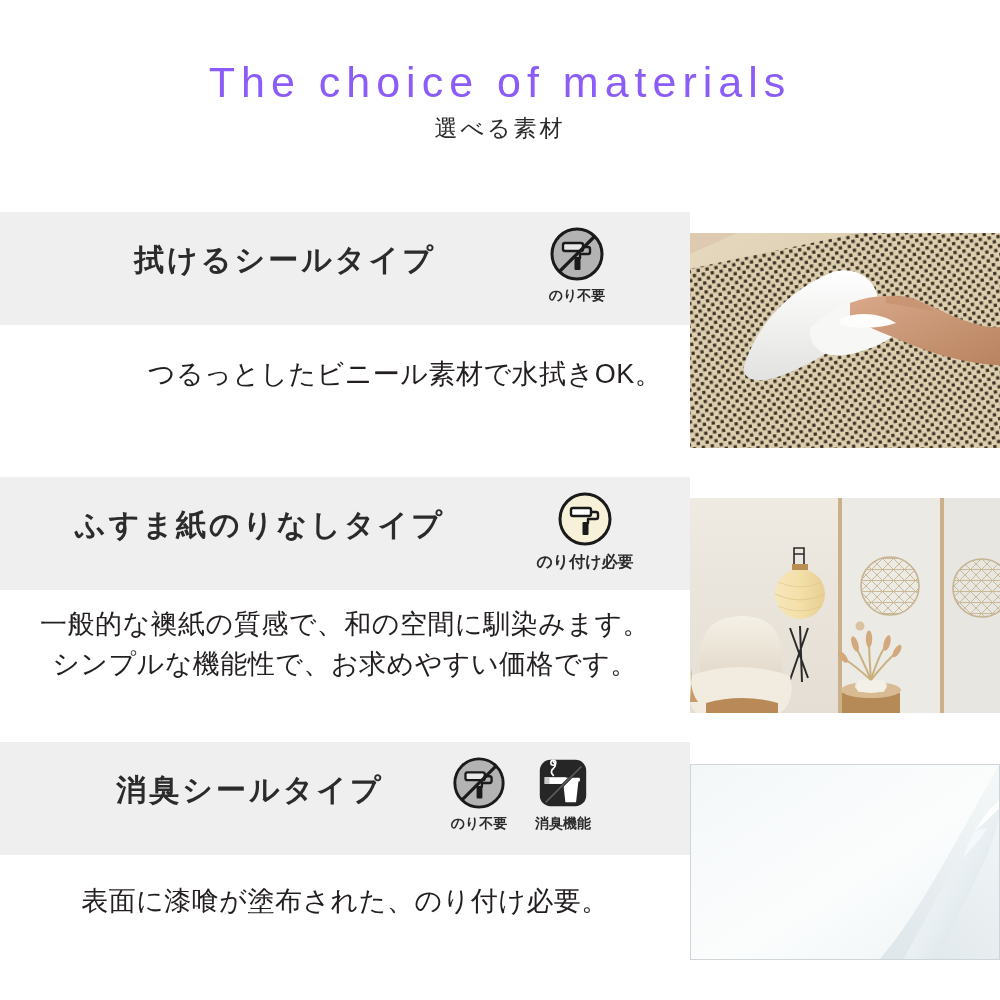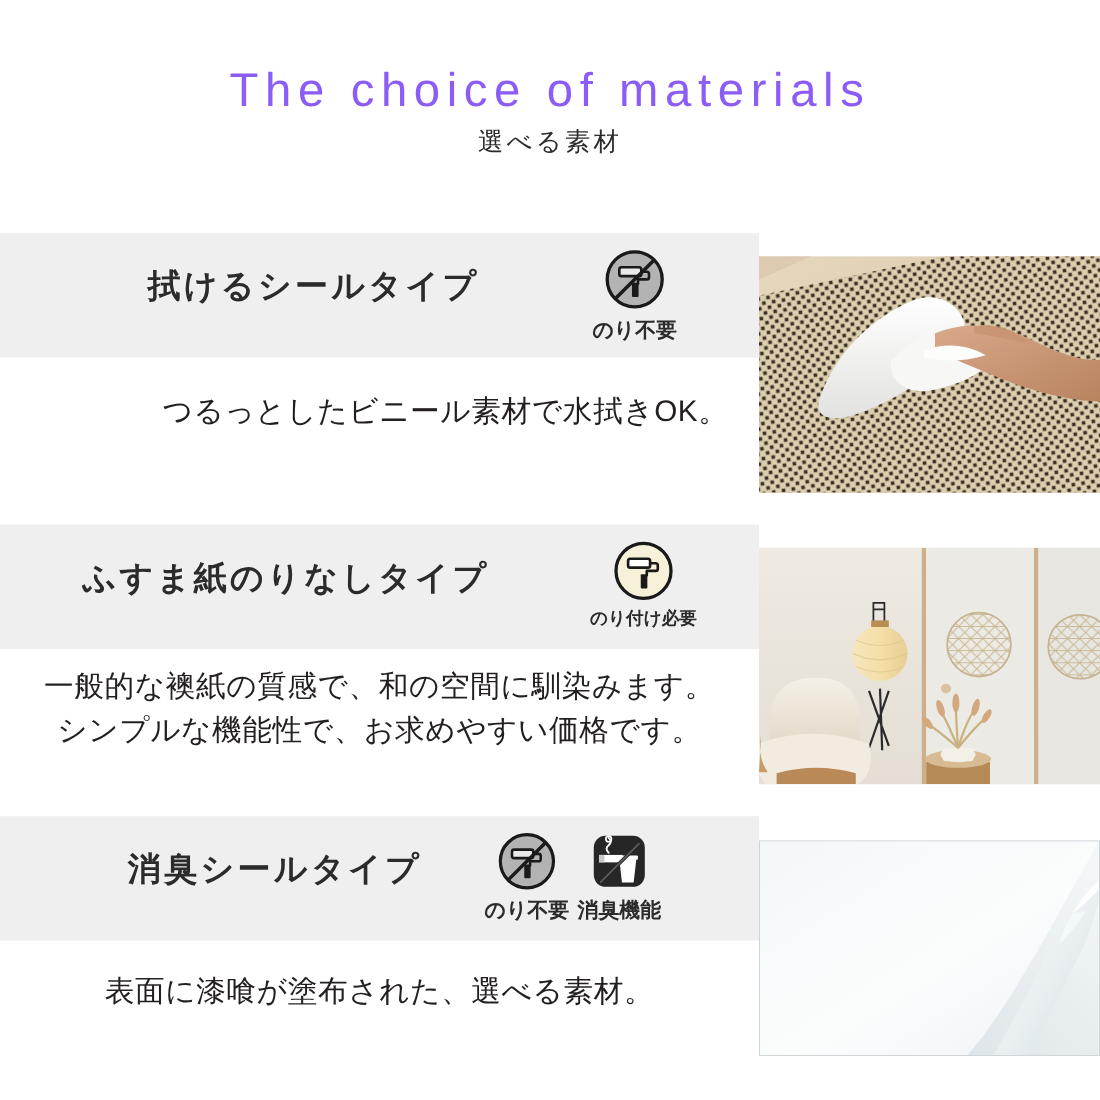--- a/index.html
+++ b/index.html
@@ -78,21 +78,21 @@
     gap: 12px;
   }
   .badge {
     width: 72px;
     display: flex;
     flex-direction: column;
     align-items: center;
   }
   .badge-label {
     margin-top: 3px;
-    font-size: 19px;
+    font-size: 14px;
     font-weight: 700;
     letter-spacing: 0px;
     color: #2b2b2b;
     white-space: nowrap;
   }
   .badge-label.wide { font-size: 16px; }
 
   
   .desc {
     position: absolute;
@@ -301,21 +301,21 @@
           <path d="M30 28 h16 l-2.5 22 h-11 Z" fill="#ffffff"></path>
           <rect x="28.5" y="24.5" width="19" height="4" rx="1" fill="#ffffff"></rect>
           <line x1="12" y1="50" x2="49" y2="13" stroke="#262626" stroke-width="3.4"></line>
           <line x1="12" y1="50" x2="49" y2="13" stroke="#ffffff" stroke-width="1.6" opacity="0.25"></line>
         </svg>
       </span>
       <span class="badge-label">消臭機能</span>
     </div>
   </div>
 
-  <div class="desc" style="top:140px;left:0px;width:690px;">表面に漆喰が塗布された、選べる素材。</div>
+  <div class="desc" style="top:140px;left:0px;width:690px;">表面に漆喰が塗布された、のり付け必要。</div>
 
   <div class="photo" id="photo-3">
     <svg viewBox="0 0 310 196" preserveAspectRatio="none">
       <defs>
         <linearGradient id="sheetg" x1="0" y1="0" x2="1" y2="1">
           <stop offset="0" stop-color="#f4f7f8"></stop>
           <stop offset="0.55" stop-color="#fbfdfd"></stop>
           <stop offset="1" stop-color="#eef3f5"></stop>
         </linearGradient>
         <linearGradient id="curlg" x1="0" y1="0" x2="1" y2="1">

